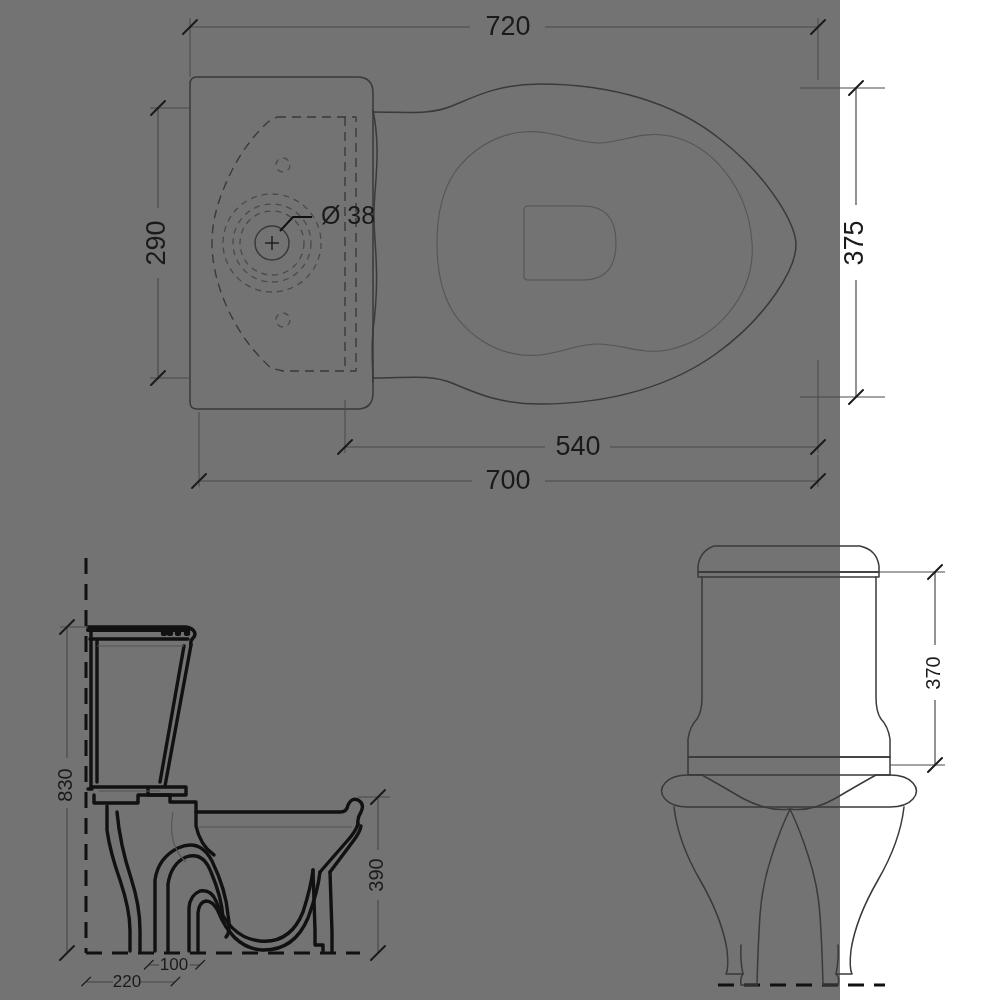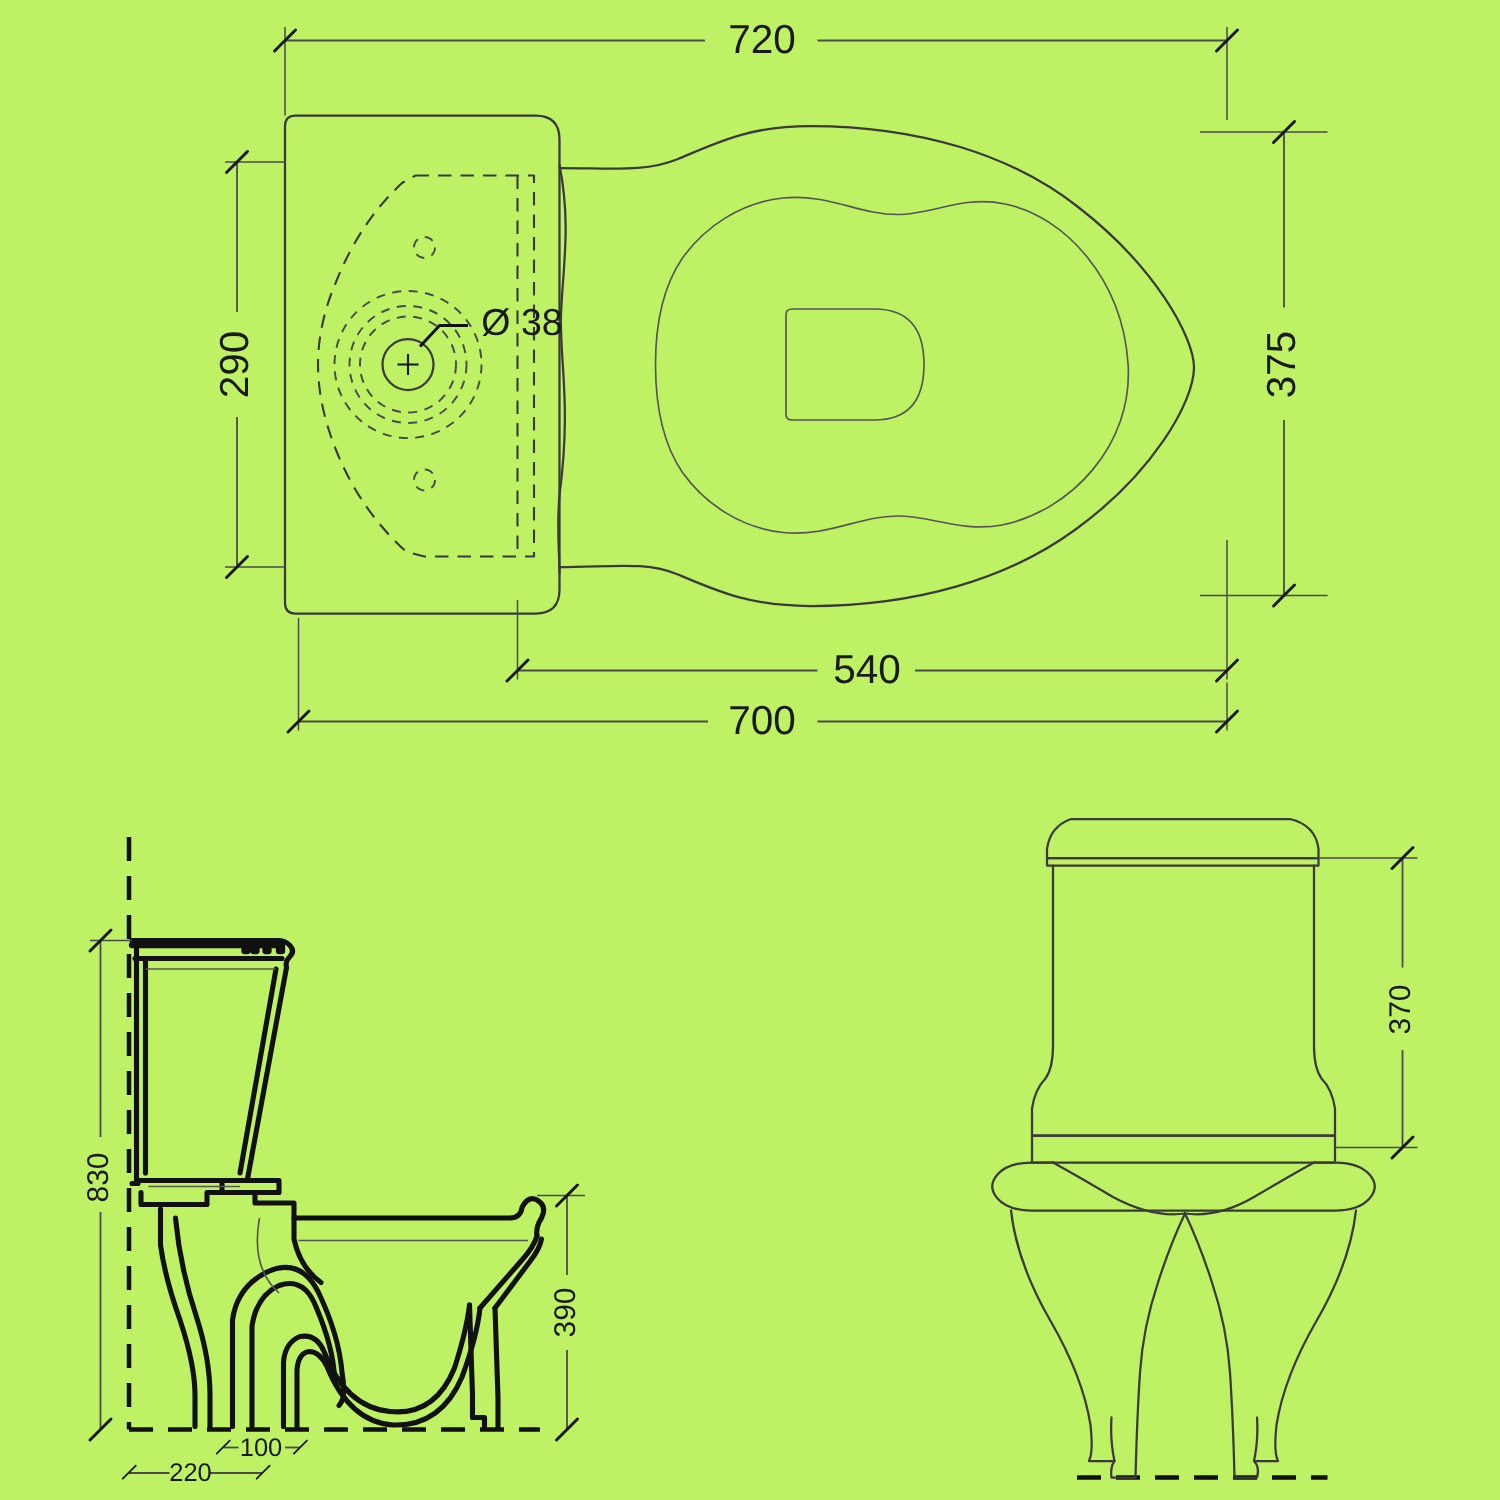--- a/index.html
+++ b/index.html
@@ -7,22 +7,22 @@
   body{
     width:1000px;height:1000px;
     font-family:"Liberation Sans", sans-serif;
     color:#1a1a1a;
     overflow:hidden;
     position:relative;
   }
   #sheet{
     position:absolute;
     left:0;top:0;
-    width:1000px;height:1000px;
-    background:#bef264;
+    width:840px;height:1000px;
+    background:#737373;
   }
   svg#drawing{
     position:absolute;left:0;top:0;
     width:1000px;height:1000px;
     display:block;
   }
   .dimtext{
     font-family:"Liberation Sans", sans-serif;
     font-size:27px;
     font-weight:400;

